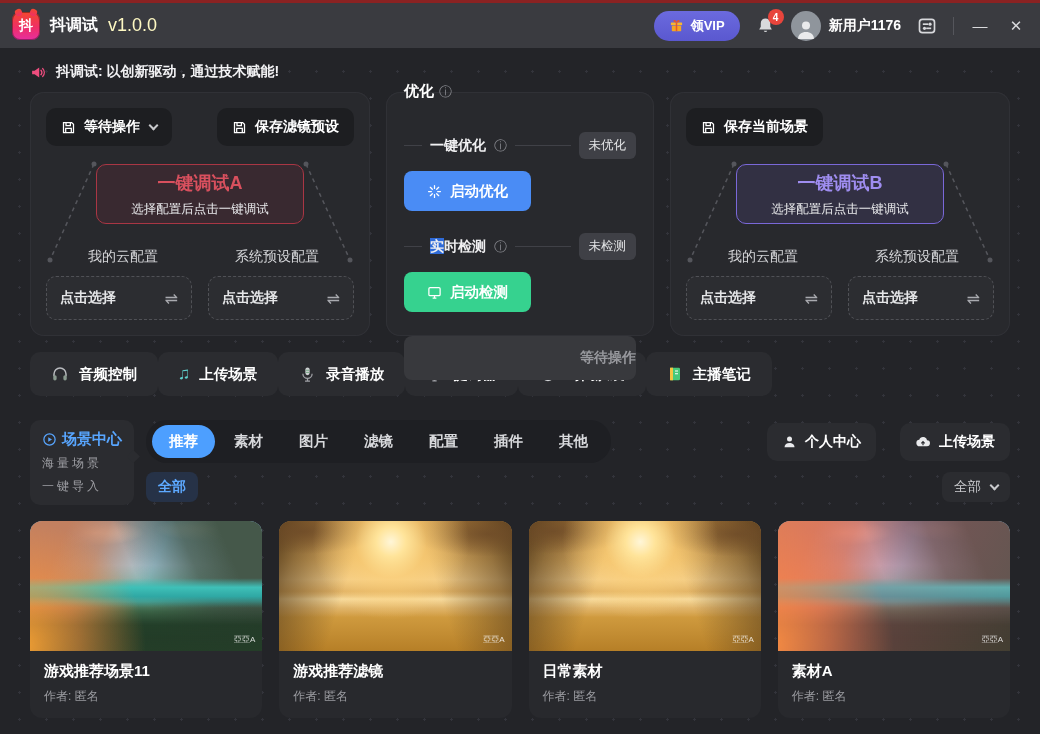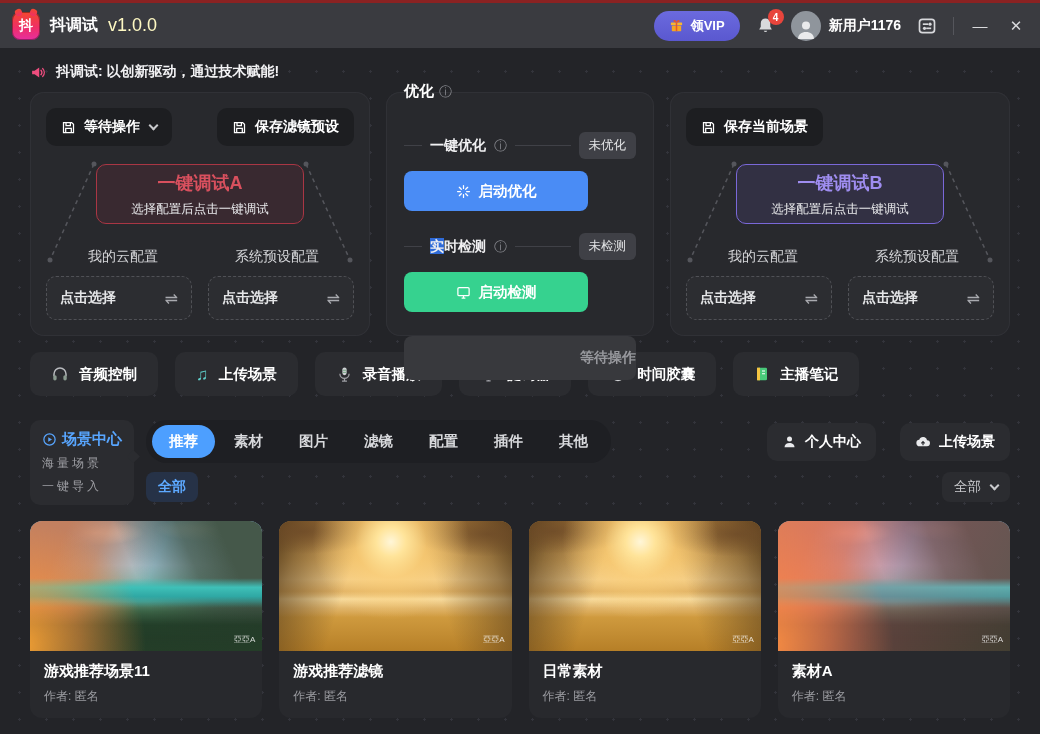--- a/index.html
+++ b/index.html
@@ -106,33 +106,33 @@
   .info-glyph { font-size:13px; color:#83848a; font-weight:normal; }
   .opt-row { display:flex; align-items:center; gap:8px; margin-top:14px; }
   .opt-row .dash { width:18px; height:1px; background:#404147; }
   .opt-row .line { flex:1; height:1px; background:#404147; }
   .opt-label { font-size:14px; font-weight:bold; color:#f0f0f2; }
   .sel-char { background:#2f6bd8; }
   .status-badge {
     background:#3f4046; border-radius:6px; padding:5px 10px; font-size:12.5px; color:#e4e5e7;
   }
   .action-btn {
-    margin-top:12px; width:184px; height:40px; border-radius:8px; cursor:pointer;
+    margin-top:12px; width:127px; height:40px; border-radius:8px; cursor:pointer;
     display:flex; align-items:center; justify-content:center; gap:8px;
     font-size:14.5px; font-weight:bold; color:#fff;
   }
   .action-btn.blue { background:#4a8cf5; }
   .action-btn.green { background:#36d28f; }
   .wait-btn {
     margin-top:24px; height:44px; border-radius:8px; background:#38393d;
     display:flex; align-items:center; justify-content:flex-end;
     font-size:14px; font-weight:bold; color:#97989d; cursor:pointer;
   }
   
-  .tools-row { display:flex; gap:17px; margin-top:16px; }
+  .tools-row { display:flex; gap:0; margin-top:16px;font-family:Liberation Mono, monospace; }
   .tool-btn {
     height:44px; background:#2b2c30; border-radius:10px; padding:0 21px; cursor:pointer;
     display:flex; align-items:center; gap:10px; font-size:14.5px; font-weight:bold; color:#fff;
   }
   
   .scene-row { display:flex; margin-top:24px; gap:12px; }
   .scene-badge {
     width:104px; background:#2b2c30; border-radius:10px; padding:10px 10px 10px 12px;
     position:relative; flex-shrink:0;
   }

